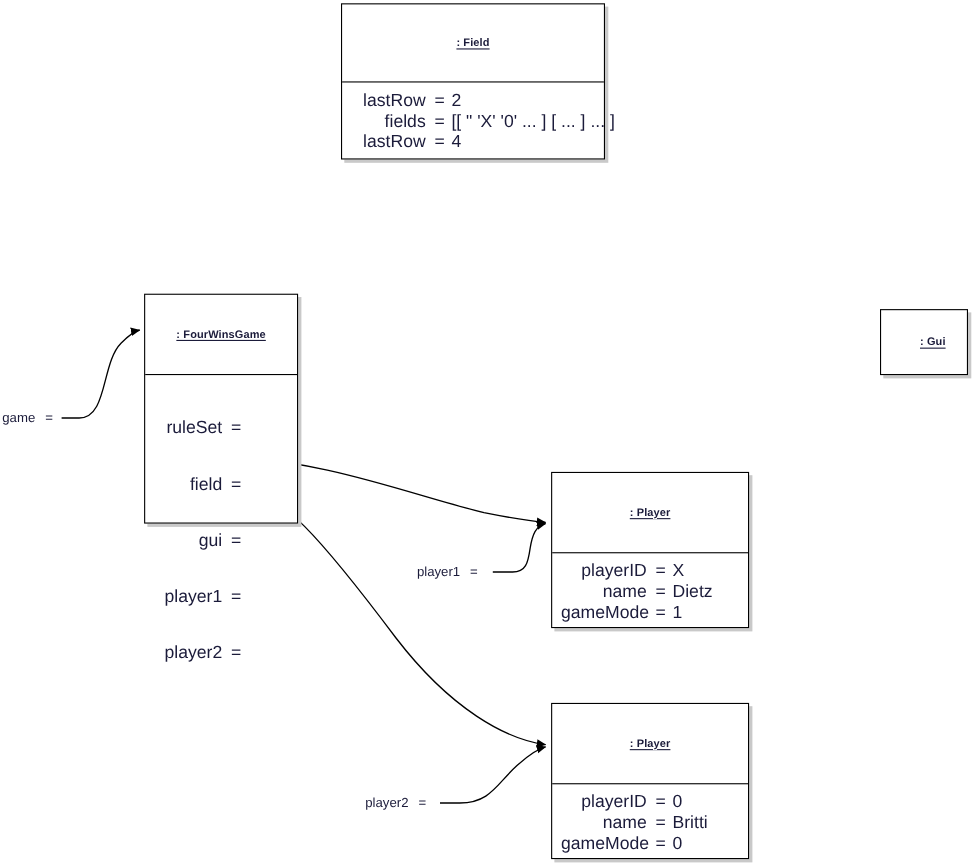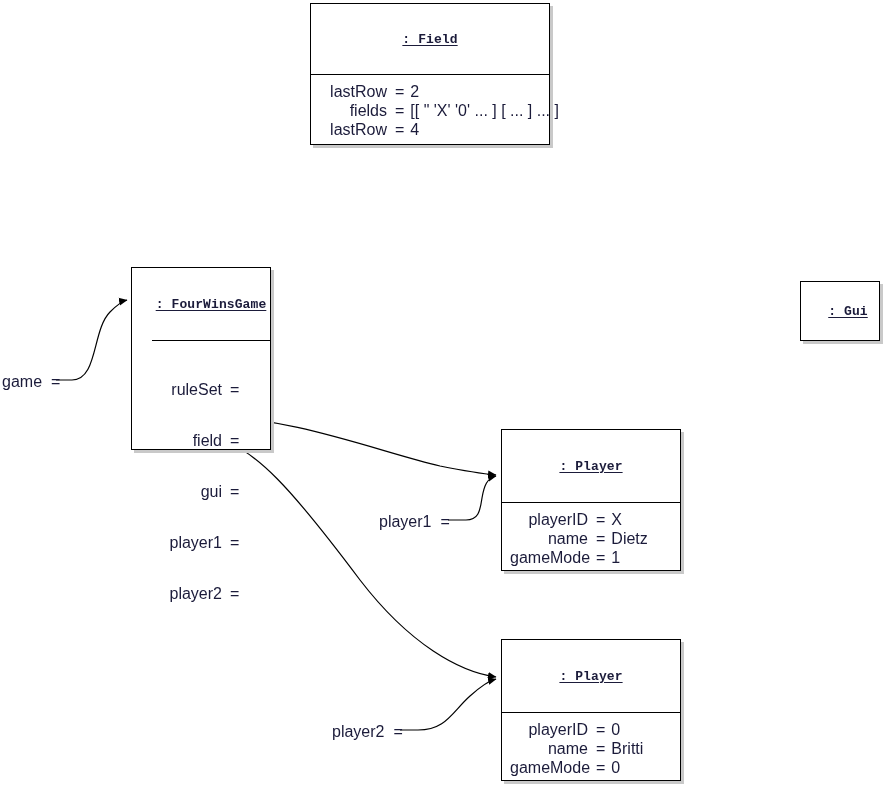--- a/index.html
+++ b/index.html
@@ -44,28 +44,27 @@
 
   .obj-header {
     box-sizing: border-box;
     display: flex;
     align-items: center;
     justify-content: center;
     width: 100%;
   }
 
   .obj-title {
-    font-size: 13px;
+    font-size: 10px;
     font-weight: bold;
     color: #1b1b3a;
     text-decoration: underline;
     text-underline-offset: 2px;
     letter-spacing: 0.1px;
     white-space: nowrap;
-    font-family: Liberation Mono, monospace;
   }
 
   .obj-divider {
     border-top: 1.5px solid #000000;
     width: 100%;
     height: 0;
   }
 
   .obj-attrs {
     box-sizing: border-box;
@@ -97,21 +96,21 @@
   }
 
   
   .box-field .attr-name   { width: 68px; }
   .box-game  .attr-name   { width: 62px; margin-top: 32px; }
   .box-player .attr-name  { width: 78px; }
 
   
   .link-label {
     position: absolute;
-    font-size: 16px;
+    font-size: 12px;
     color: #1b1b3a;
     white-space: nowrap;
     display: flex;
     align-items: baseline;
   }
   .link-label .lbl-name { }
   .link-label .lbl-eq { padding-left: 9px; }
 </style>
 </head>
 <body>
@@ -175,21 +174,21 @@
     </div>
   </div>
 
 
   <div class="obj-box box-gui" style="left:800px; top:281px; width:80px; height:60px;padding-left:16px;">
     <div class="obj-header" style="height:100%;">
       <span class="obj-title">: Gui</span>
     </div>
   </div>
 
-  <div class="obj-box box-game" style="left:131px; top:267px; width:140px; height:183px;padding-left:20px;">
+  <div class="obj-box box-game" style="left:131px; top:267px; width:140px; height:209px;">
     <div class="obj-header" style="height:72px;">
       <span class="obj-title">: FourWinsGame</span>
     </div>
     <div class="obj-divider"></div>
     <div class="obj-attrs">
       <div class="attr-row">
         <span class="attr-name">ruleSet</span>
         <span class="attr-eq">=</span>
         <span class="attr-val"></span>
       </div>

